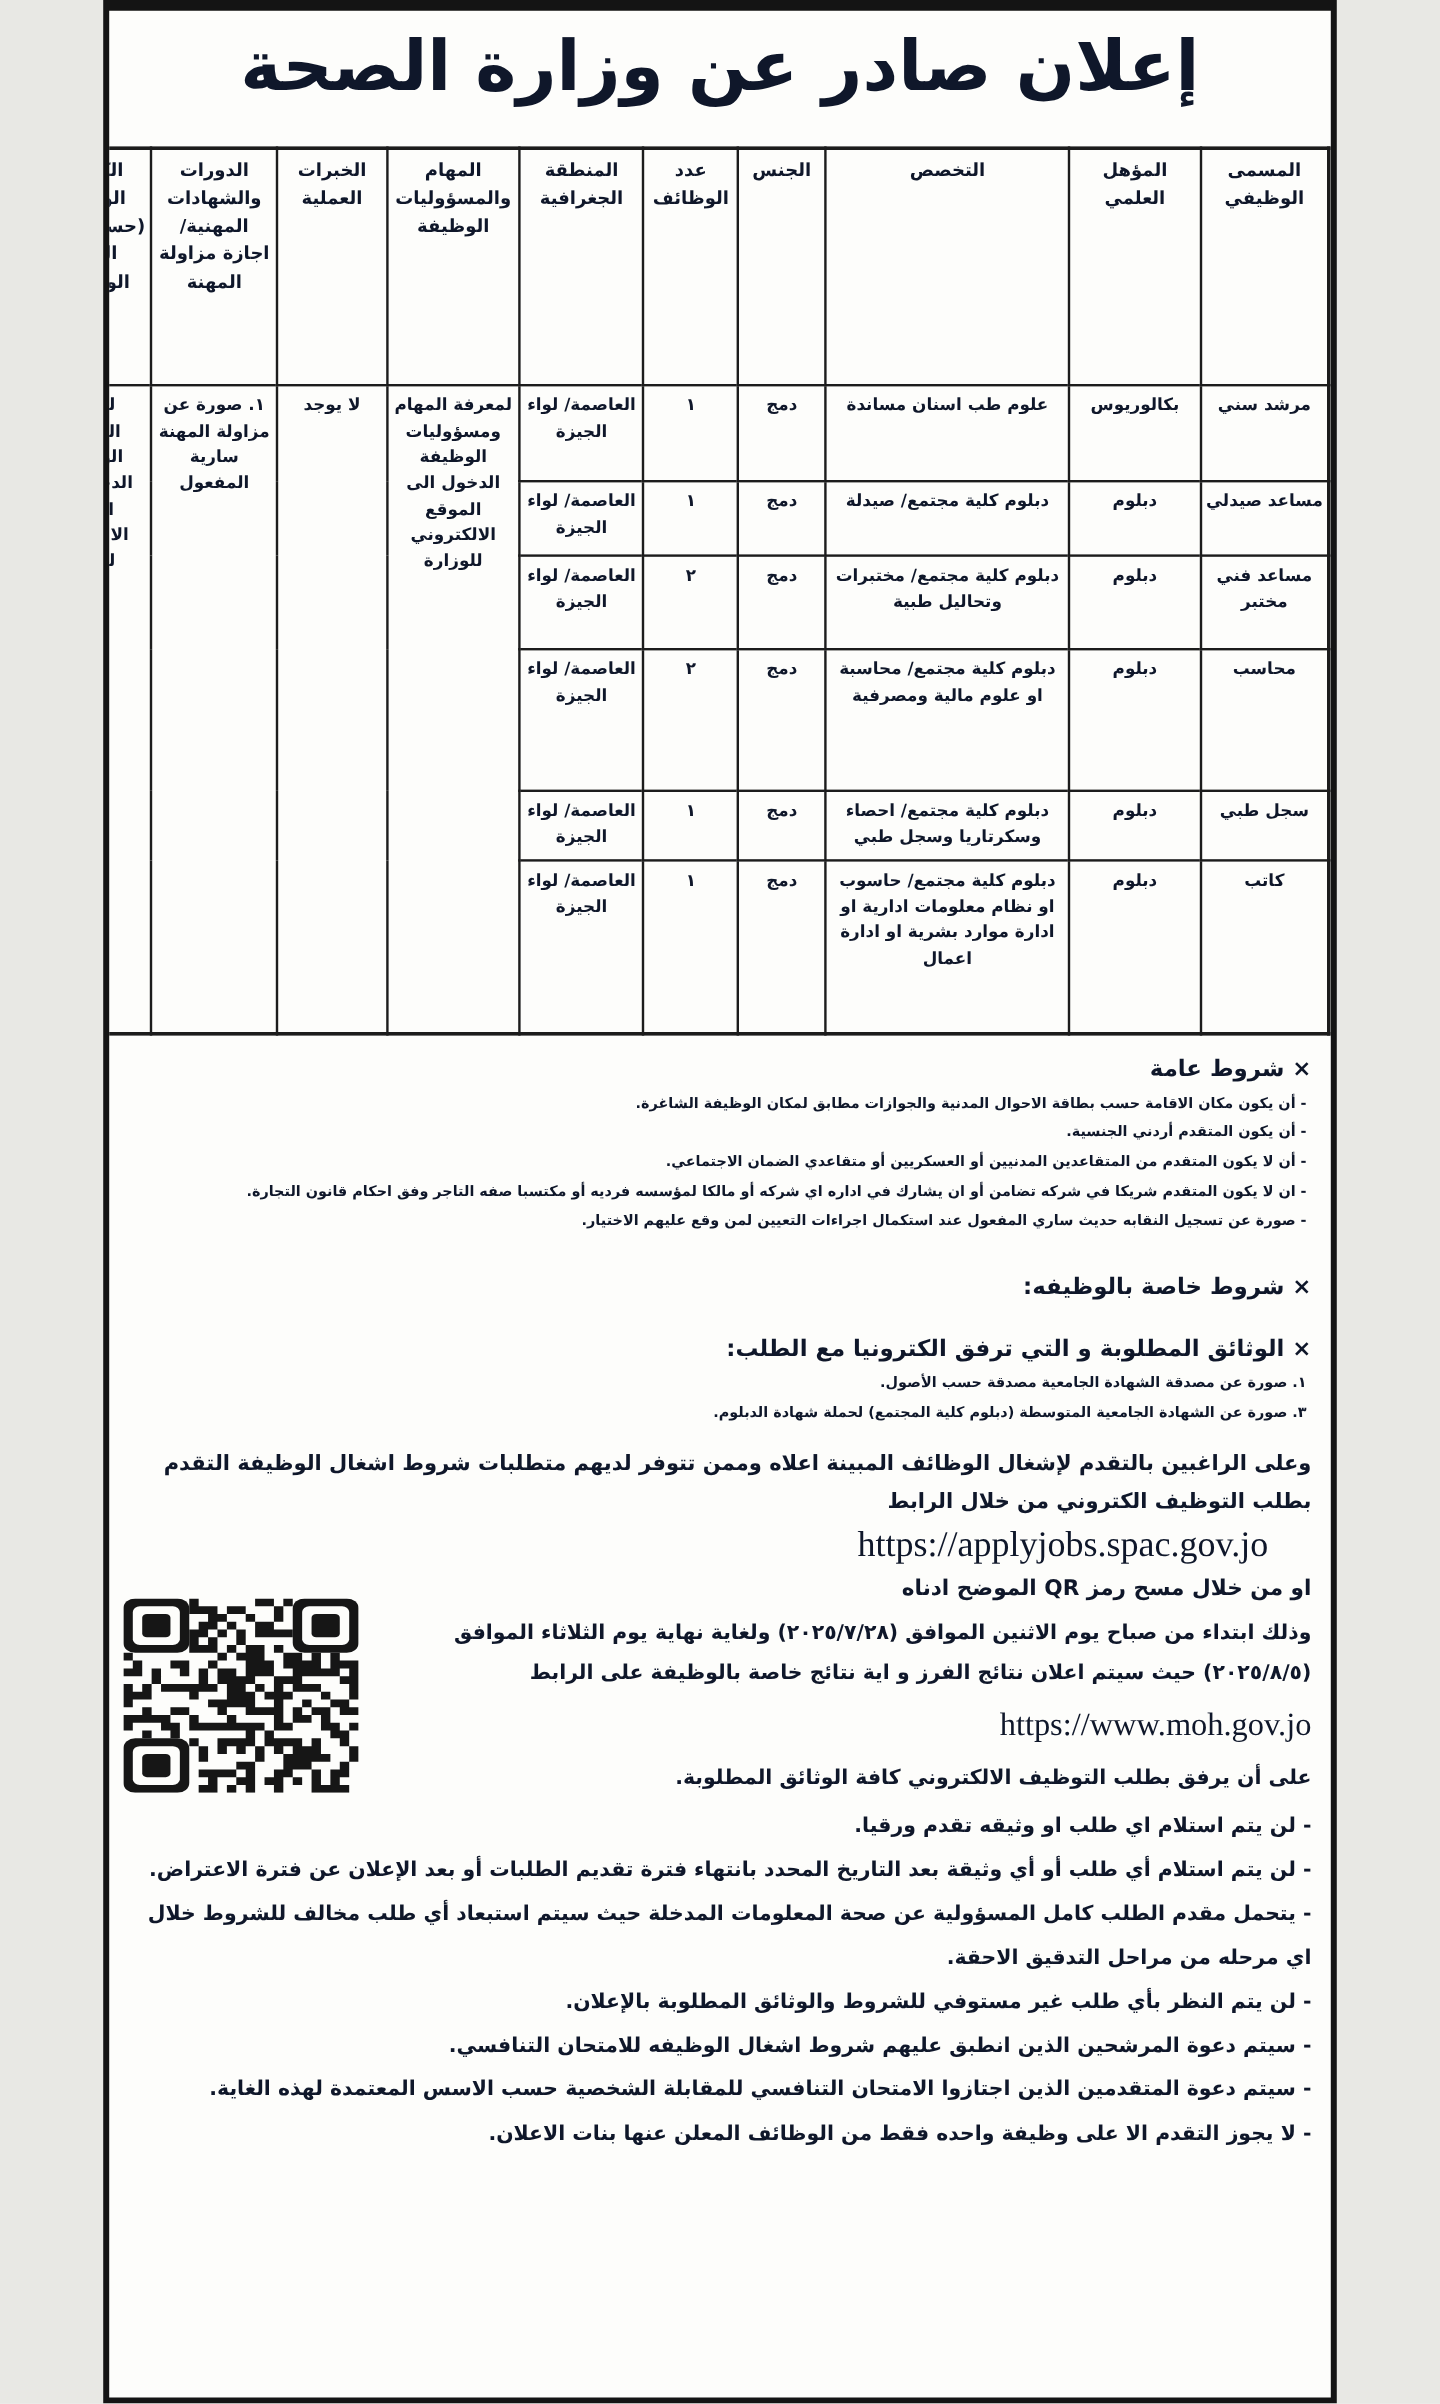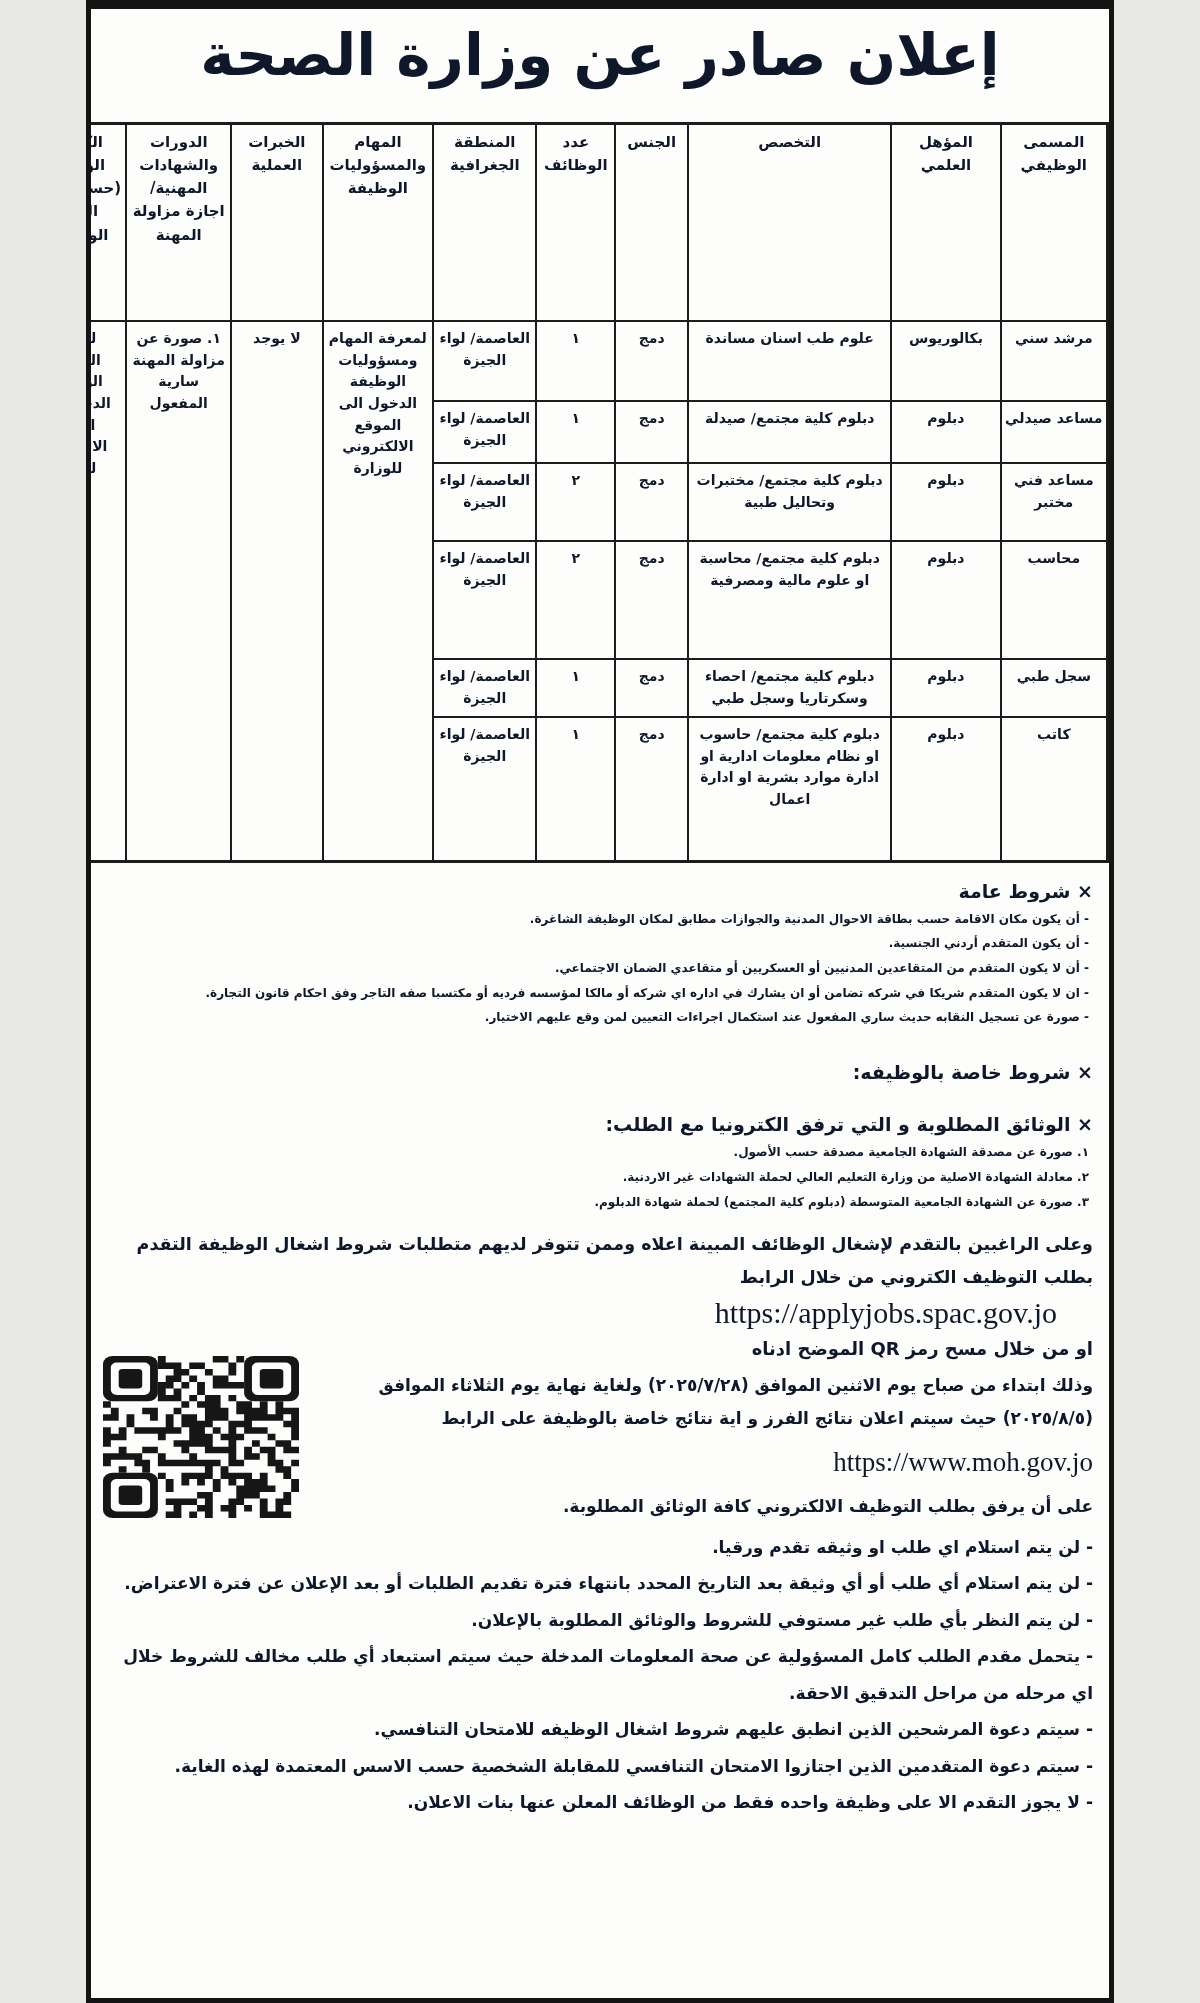--- a/index.html
+++ b/index.html
@@ -183,35 +183,34 @@
     <div class="sec-item">- صورة عن تسجيل النقابه حديث ساري المفعول عند استكمال اجراءات التعيين لمن وقع عليهم الاختيار.</div>
   </div>
 
   <div class="sec" id="special">
     <div class="sec-heading">× شروط خاصة بالوظيفه:</div>
   </div>
 
   <div class="sec" id="documents">
     <div class="sec-heading">× الوثائق المطلوبة و التي ترفق الكترونيا مع الطلب:</div>
     <div class="sec-item">١. صورة عن مصدقة الشهادة الجامعية مصدقة حسب الأصول.</div>
-    <div class="sec-item">٢. معادلة الشهادة الاصلية من وزارة التعليم العالي لحملة الشهادات غير الاردنية.</div>
     <div class="sec-item">٣. صورة عن الشهادة الجامعية المتوسطة (دبلوم كلية المجتمع) لحملة شهادة الدبلوم.</div>
   </div>
 
   <div id="application">
     <p class="intro">وعلى الراغبين بالتقدم لإشغال الوظائف المبينة اعلاه وممن تتوفر لديهم متطلبات شروط اشغال الوظيفة التقدم بطلب التوظيف الكتروني من خلال الرابط</p>
     <div class="url-big">https://applyjobs.spac.gov.jo</div>
     <div class="qr-hint">او من خلال مسح رمز QR الموضح ادناه</div>
     <p class="schedule"><span>وذلك ابتداء من صباح يوم الاثنين الموافق (٢٠٢٥/٧/٢٨) ولغاية نهاية يوم الثلاثاء الموافق (٢٠٢٥/٨/٥) حيث سيتم اعلان نتائج الفرز و اية نتائج خاصة بالوظيفة على الرابط</span> <span class="url-inline">https://www.moh.gov.jo</span></p>
     <div class="attach">على أن يرفق بطلب التوظيف الالكتروني كافة الوثائق المطلوبة.</div>
     <div class="notes sec" style="padding:0;">
       <div class="note-item">- لن يتم استلام اي طلب او وثيقه تقدم ورقيا.</div>
       <div class="note-item">- لن يتم استلام أي طلب أو أي وثيقة بعد التاريخ المحدد بانتهاء فترة تقديم الطلبات أو بعد الإعلان عن فترة الاعتراض.</div>
+      <div class="note-item">- يتحمل مقدم الطلب كامل المسؤولية عن صحة المعلومات المدخلة حيث سيتم استبعاد أي طلب مخالف للشروط خلال اي مرحله من مراحل التدقيق الاحقة.</div>
       <div class="note-item">- لن يتم النظر بأي طلب غير مستوفي للشروط والوثائق المطلوبة بالإعلان.</div>
-      <div class="note-item">- يتحمل مقدم الطلب كامل المسؤولية عن صحة المعلومات المدخلة حيث سيتم استبعاد أي طلب مخالف للشروط خلال اي مرحله من مراحل التدقيق الاحقة.</div>
       <div class="note-item">- سيتم دعوة المرشحين الذين انطبق عليهم شروط اشغال الوظيفه للامتحان التنافسي.</div>
       <div class="note-item">- سيتم دعوة المتقدمين الذين اجتازوا الامتحان التنافسي للمقابلة الشخصية حسب الاسس المعتمدة لهذه الغاية.</div>
       <div class="note-item">- لا يجوز التقدم الا على وظيفة واحده فقط من الوظائف المعلن عنها بنات الاعلان.</div>
     </div>
     <div class="qr" id="qr-box"><svg viewBox="0 0 200 200" width="196" height="162" preserveAspectRatio="none">
           <path d="M56 0h8v8h-8zM112 0h8v8h-8zM120 0h8v8h-8zM136 0h8v8h-8zM56 8h8v8h-8zM64 8h8v8h-8zM72 8h8v8h-8zM88 8h8v8h-8zM96 8h8v8h-8zM128 8h8v8h-8zM72 16h8v8h-8zM80 16h8v8h-8zM104 16h8v8h-8zM128 16h8v8h-8zM64 24h8v8h-8zM72 24h8v8h-8zM88 24h8v8h-8zM112 24h8v8h-8zM120 24h8v8h-8zM56 32h8v8h-8zM64 32h8v8h-8zM80 32h8v8h-8zM96 32h8v8h-8zM112 32h8v8h-8zM120 32h8v8h-8zM128 32h8v8h-8zM136 32h8v8h-8zM56 40h8v8h-8zM72 40h8v8h-8zM96 40h8v8h-8zM56 48h8v8h-8zM64 48h8v8h-8zM72 48h8v8h-8zM88 48h8v8h-8zM104 48h8v8h-8zM112 48h8v8h-8zM128 48h8v8h-8zM0 56h8v8h-8zM80 56h8v8h-8zM96 56h8v8h-8zM104 56h8v8h-8zM112 56h8v8h-8zM136 56h8v8h-8zM144 56h8v8h-8zM160 56h8v8h-8zM176 56h8v8h-8zM8 64h8v8h-8zM40 64h8v8h-8zM48 64h8v8h-8zM72 64h8v8h-8zM104 64h8v8h-8zM112 64h8v8h-8zM120 64h8v8h-8zM136 64h8v8h-8zM144 64h8v8h-8zM152 64h8v8h-8zM160 64h8v8h-8zM176 64h8v8h-8zM184 64h8v8h-8zM192 64h8v8h-8zM0 72h8v8h-8zM8 72h8v8h-8zM24 72h8v8h-8zM48 72h8v8h-8zM64 72h8v8h-8zM80 72h8v8h-8zM88 72h8v8h-8zM104 72h8v8h-8zM112 72h8v8h-8zM120 72h8v8h-8zM144 72h8v8h-8zM152 72h8v8h-8zM160 72h8v8h-8zM168 72h8v8h-8zM176 72h8v8h-8zM192 72h8v8h-8zM24 80h8v8h-8zM64 80h8v8h-8zM80 80h8v8h-8zM88 80h8v8h-8zM96 80h8v8h-8zM104 80h8v8h-8zM128 80h8v8h-8zM136 80h8v8h-8zM144 80h8v8h-8zM184 80h8v8h-8zM192 80h8v8h-8zM0 88h8v8h-8zM16 88h8v8h-8zM32 88h8v8h-8zM40 88h8v8h-8zM48 88h8v8h-8zM56 88h8v8h-8zM64 88h8v8h-8zM72 88h8v8h-8zM88 88h8v8h-8zM96 88h8v8h-8zM112 88h8v8h-8zM128 88h8v8h-8zM144 88h8v8h-8zM152 88h8v8h-8zM160 88h8v8h-8zM192 88h8v8h-8zM0 96h8v8h-8zM8 96h8v8h-8zM16 96h8v8h-8zM56 96h8v8h-8zM88 96h8v8h-8zM96 96h8v8h-8zM104 96h8v8h-8zM120 96h8v8h-8zM128 96h8v8h-8zM136 96h8v8h-8zM168 96h8v8h-8zM192 96h8v8h-8zM0 104h8v8h-8zM72 104h8v8h-8zM80 104h8v8h-8zM88 104h8v8h-8zM96 104h8v8h-8zM104 104h8v8h-8zM128 104h8v8h-8zM152 104h8v8h-8zM176 104h8v8h-8zM184 104h8v8h-8zM16 112h8v8h-8zM40 112h8v8h-8zM48 112h8v8h-8zM80 112h8v8h-8zM104 112h8v8h-8zM112 112h8v8h-8zM120 112h8v8h-8zM128 112h8v8h-8zM144 112h8v8h-8zM160 112h8v8h-8zM168 112h8v8h-8zM184 112h8v8h-8zM192 112h8v8h-8zM0 120h8v8h-8zM8 120h8v8h-8zM16 120h8v8h-8zM24 120h8v8h-8zM32 120h8v8h-8zM56 120h8v8h-8zM88 120h8v8h-8zM128 120h8v8h-8zM144 120h8v8h-8zM152 120h8v8h-8zM168 120h8v8h-8zM0 128h8v8h-8zM32 128h8v8h-8zM40 128h8v8h-8zM56 128h8v8h-8zM64 128h8v8h-8zM72 128h8v8h-8zM80 128h8v8h-8zM88 128h8v8h-8zM96 128h8v8h-8zM104 128h8v8h-8zM112 128h8v8h-8zM128 128h8v8h-8zM136 128h8v8h-8zM168 128h8v8h-8zM176 128h8v8h-8zM192 128h8v8h-8zM16 136h8v8h-8zM40 136h8v8h-8zM104 136h8v8h-8zM120 136h8v8h-8zM176 136h8v8h-8zM184 136h8v8h-8zM56 144h8v8h-8zM80 144h8v8h-8zM88 144h8v8h-8zM96 144h8v8h-8zM104 144h8v8h-8zM120 144h8v8h-8zM128 144h8v8h-8zM136 144h8v8h-8zM144 144h8v8h-8zM160 144h8v8h-8zM184 144h8v8h-8zM64 152h8v8h-8zM80 152h8v8h-8zM96 152h8v8h-8zM112 152h8v8h-8zM128 152h8v8h-8zM144 152h8v8h-8zM152 152h8v8h-8zM160 152h8v8h-8zM192 152h8v8h-8zM64 160h8v8h-8zM112 160h8v8h-8zM136 160h8v8h-8zM144 160h8v8h-8zM152 160h8v8h-8zM160 160h8v8h-8zM168 160h8v8h-8zM192 160h8v8h-8zM96 168h8v8h-8zM104 168h8v8h-8zM136 168h8v8h-8zM144 168h8v8h-8zM152 168h8v8h-8zM184 168h8v8h-8zM64 176h8v8h-8zM72 176h8v8h-8zM80 176h8v8h-8zM88 176h8v8h-8zM104 176h8v8h-8zM128 176h8v8h-8zM136 176h8v8h-8zM160 176h8v8h-8zM176 176h8v8h-8zM184 176h8v8h-8zM72 184h8v8h-8zM96 184h8v8h-8zM104 184h8v8h-8zM120 184h8v8h-8zM128 184h8v8h-8zM144 184h8v8h-8zM160 184h8v8h-8zM176 184h8v8h-8zM64 192h8v8h-8zM72 192h8v8h-8zM88 192h8v8h-8zM104 192h8v8h-8zM128 192h8v8h-8zM160 192h8v8h-8zM168 192h8v8h-8zM176 192h8v8h-8zM184 192h8v8h-8z" fill="#161616"></path>
           <g>
             <rect x="0" y="0" width="56" height="56" fill="#161616" rx="10"></rect>
             <rect x="8" y="8" width="40" height="40" fill="#fdfdfb" rx="6"></rect>
             <rect x="16" y="16" width="24" height="24" fill="#161616" rx="4"></rect>

